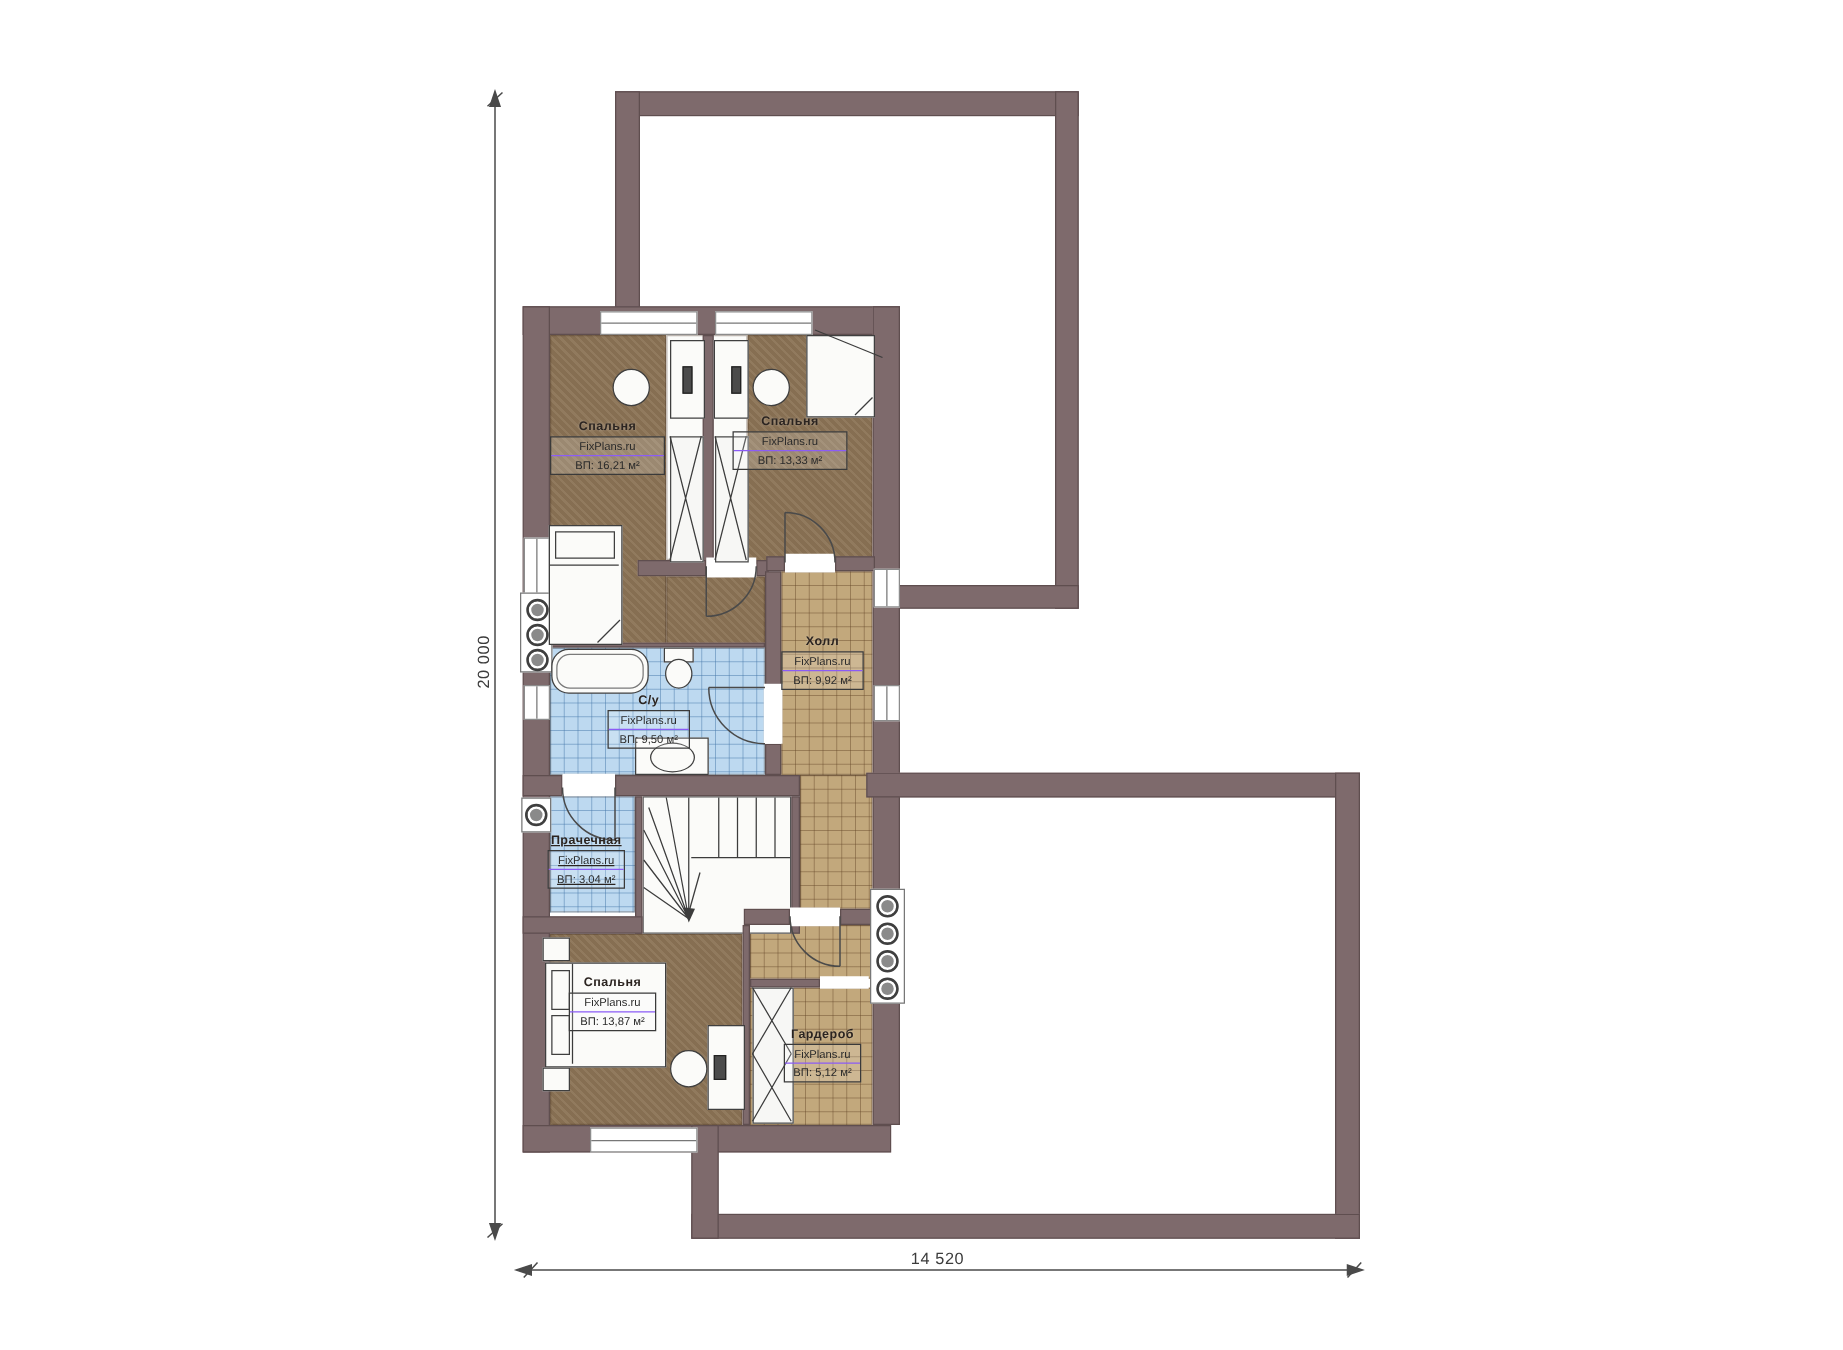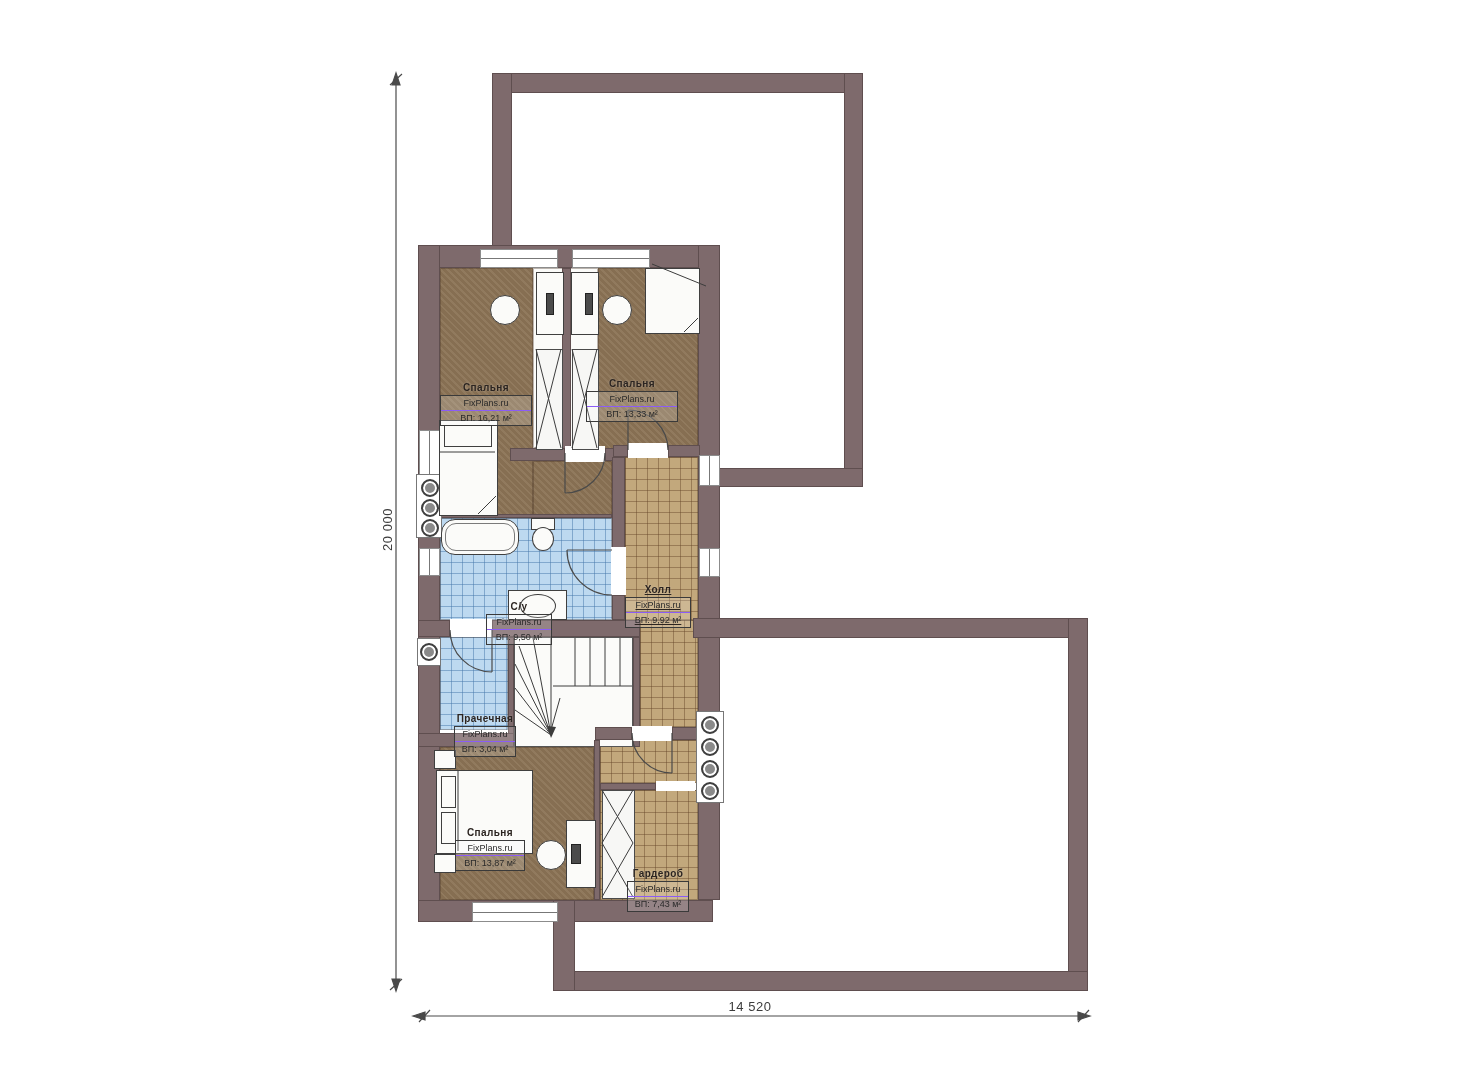--- a/index.html
+++ b/index.html
@@ -27,21 +27,21 @@
   .win-v{position:absolute;background:#fff;border:1px solid #8c8c8c;z-index:3;
          background-image:linear-gradient(#777 0 0);background-size:1px 100%;background-position:center;background-repeat:no-repeat;}
   .door-gap{position:absolute;background:#fff;z-index:3;}
   
   .furn{position:absolute;background:#fbfbf9;border:1px solid #3f3f3f;z-index:3;}
   .round{border-radius:50%;}
   .dark{background:#4b4b4b;border:1px solid #222;}
   .closet{position:absolute;background:#f7f7f5;border:1px solid #4a4a4a;z-index:3;}
   
   .room-label{position:absolute;transform:translateX(-50%);z-index:5;text-align:center;color:#2b2420;}
-  .room-name{font-size:10px;font-weight:bold;letter-spacing:.4px;margin-bottom:2px;white-space:nowrap;text-shadow:0 0 2px rgba(255,255,255,.35);margin-top:46px;}
+  .room-name{font-size:10px;font-weight:bold;letter-spacing:.4px;margin-bottom:2px;white-space:nowrap;text-shadow:0 0 2px rgba(255,255,255,.35);}
   .label-box{border:1px solid #3a3a3a;background:rgba(255,255,255,.18);margin:0 auto;}
   .label-row{font-size:9px;line-height:14px;padding:0 2px;white-space:nowrap;color:#2b2b2b;}
   .label-row + .label-row{border-top:1px solid #8b5cf6;}
   
   .vent-box{position:absolute;background:#fff;border:1px solid #777;z-index:3;}
   .vent{position:absolute;width:14px;height:14px;border-radius:50%;background:#8a8a8a;
         border:2px solid #3f3f3f;box-shadow:0 0 0 2px #fff inset;z-index:4;}
   
   .dim-text{position:absolute;font-size:13px;color:#3c3c3c;z-index:6;letter-spacing:.5px;}
   svg.overlay{position:absolute;left:0;top:0;z-index:4;pointer-events:none;}
@@ -203,49 +203,49 @@
       <div class="label-row">ВП: 16,21 м²</div>
     </div>
   </div>
   <div class="room-label" style="left:632px;top:332px;">
     <div class="room-name">Спальня</div>
     <div class="label-box" style="width:90px;">
       <div class="label-row">FixPlans.ru</div>
       <div class="label-row">ВП: 13,33 м²</div>
     </div>
   </div>
-  <div class="room-label" style="left:658px;top:538px;text-decoration:underline;">
+  <div class="room-label" style="left:658px;top:508px;">
     <div class="room-name">Холл</div>
     <div class="label-box" style="width:64px;">
       <div class="label-row">FixPlans.ru</div>
       <div class="label-row">ВП: 9,92 м²</div>
     </div>
   </div>
   <div class="room-label" style="left:519px;top:555px;">
     <div class="room-name">С/у</div>
     <div class="label-box" style="width:64px;">
       <div class="label-row">FixPlans.ru</div>
       <div class="label-row">ВП: 9,50 м²</div>
     </div>
   </div>
-  <div class="room-label" style="left:485px;top:667px;">
+  <div class="room-label" style="left:469px;top:667px;text-decoration:underline;">
     <div class="room-name">Прачечная</div>
     <div class="label-box" style="width:60px;">
       <div class="label-row">FixPlans.ru</div>
       <div class="label-row">ВП: 3,04 м²</div>
     </div>
   </div>
   <div class="room-label" style="left:490px;top:781px;">
     <div class="room-name">Спальня</div>
     <div class="label-box" style="width:68px;">
       <div class="label-row">FixPlans.ru</div>
       <div class="label-row">ВП: 13,87 м²</div>
     </div>
   </div>
   <div class="room-label" style="left:658px;top:822px;">
     <div class="room-name">Гардероб</div>
     <div class="label-box" style="width:60px;">
       <div class="label-row">FixPlans.ru</div>
-      <div class="label-row">ВП: 7,43 м²</div>
+      <div class="label-row">ВП: 5,12 м²</div>
     </div>
   </div>
 
 </div>
 
 </body></html>

